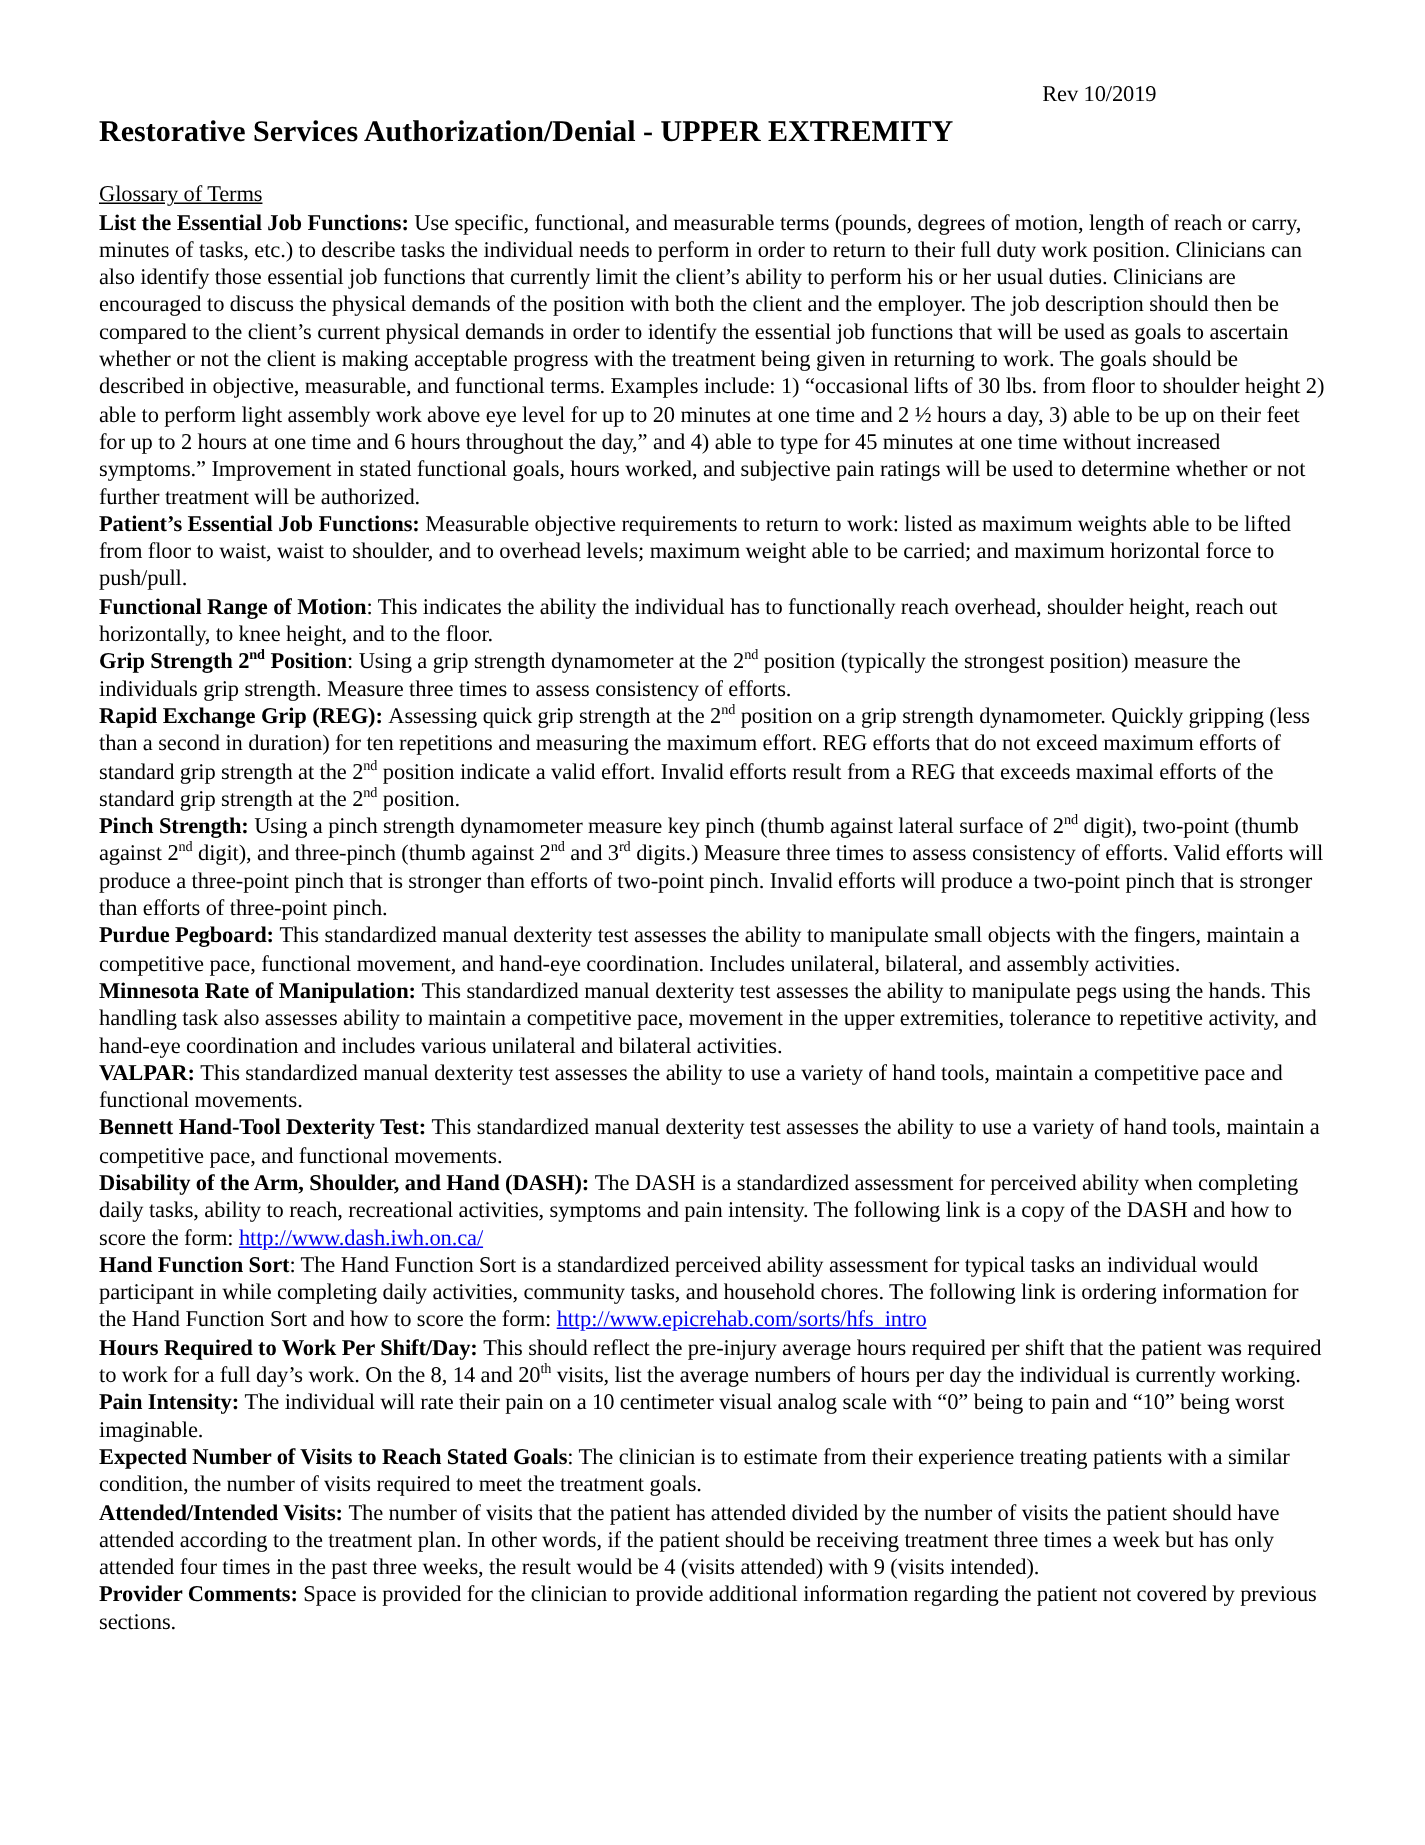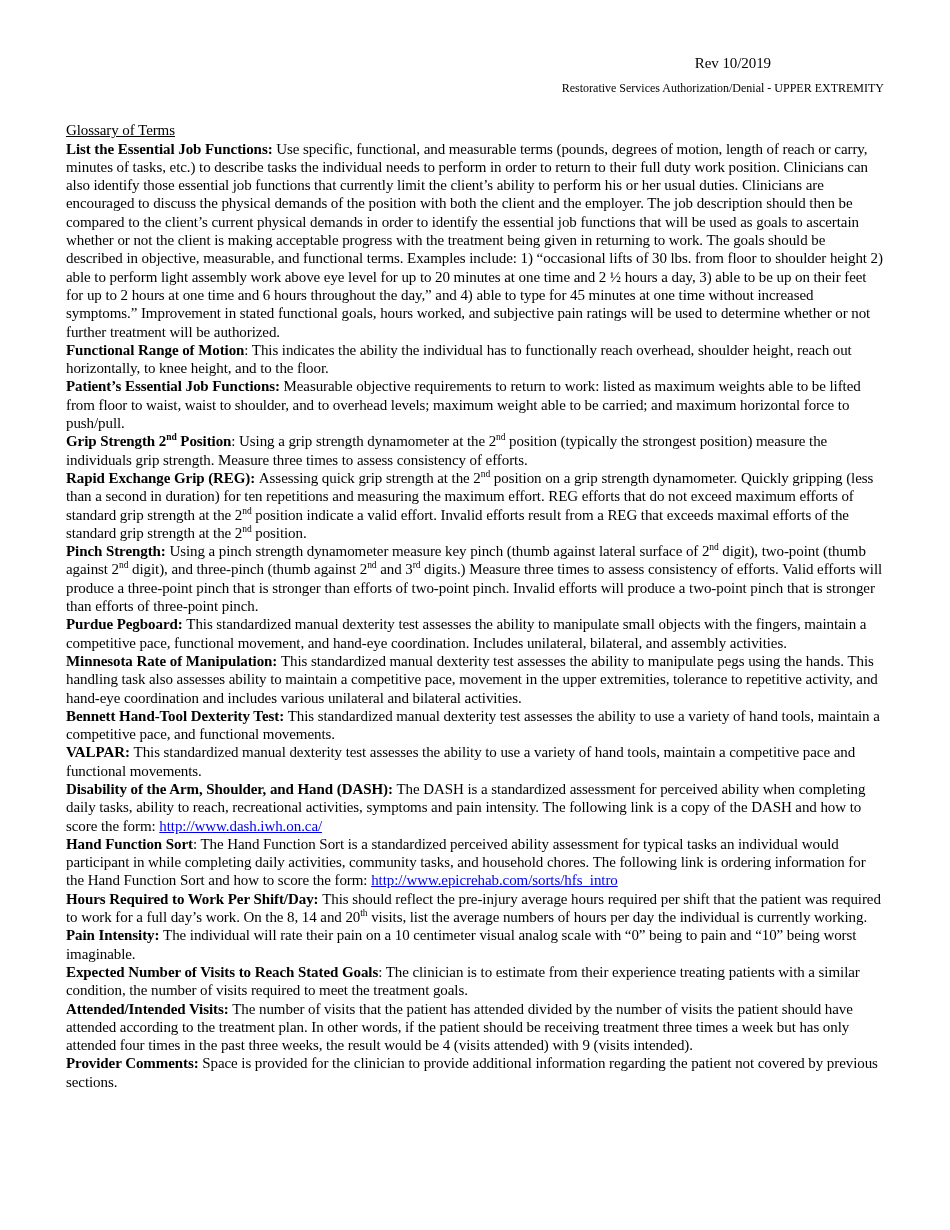--- a/index.html
+++ b/index.html
@@ -16,24 +16,24 @@
     line-height: 18.3px;
     letter-spacing: -0.08px;
     overflow: hidden;
   }
   .rev {
     text-align: right;
     padding-right: 113px;
   }
   .title {
     margin: 6px 0 22px 0;
-    text-align: right;
-    font-size: 12px;
+    text-align: left;
+    font-size: 20px;
     line-height: 21px;
-    font-weight: normal;
+    font-weight: bold;
     letter-spacing: 0;
   }
   .gheading {
     text-decoration: underline;
   }
   .glossary p.entry { margin: 0; }
   .b { font-weight: bold; text-align: right; }
   .sup {
     vertical-align: super;
     font-size: 9.5px;
@@ -48,29 +48,29 @@
 </style>
 </head>
 <body>
 
 <div class="page" style="--link-color: #0000EE;">
   <div class="rev">Rev 10/2019</div>
   <h1 class="title">Restorative Services Authorization/Denial - UPPER EXTREMITY</h1>
   <div class="gheading">Glossary of Terms</div>
   <div class="glossary">
       <p class="entry"><span class="b">List the Essential Job Functions: </span><span class="">Use specific, functional, and measurable terms (pounds, degrees of motion, length of reach or carry, minutes of tasks, etc.) to describe tasks the individual needs to perform in order to return to their full duty work position. Clinicians can also identify those essential job functions that currently limit the client’s ability to perform his or her usual duties. Clinicians are encouraged to discuss the physical demands of the position with both the client and the employer. The job description should then be compared to the client’s current physical demands in order to identify the essential job functions that will be used as goals to ascertain whether or not the client is making acceptable progress with the treatment being given in returning to work. The goals should be described in objective, measurable, and functional terms. Examples include: 1) “occasional lifts of 30 lbs. from floor to shoulder height 2) able to perform light assembly work above eye level for up to 20 minutes at one time and 2 ½ hours a day, 3) able to be up on their feet for up to 2 hours at one time and 6 hours throughout the day,” and 4) able to type for 45 minutes at one time without increased symptoms.” Improvement in stated functional goals, hours worked, and subjective pain ratings will be used to determine whether or not further treatment will be authorized.</span></p>
+      <p class="entry"><span class="b">Patient’s Essential Job Functions: </span><span class="">Measurable objective requirements to return to work: listed as maximum weights able to be lifted from floor to waist, waist to shoulder, and to overhead levels; maximum weight able to be carried; and maximum horizontal force to push/pull.</span></p>
       <p class="entry"><span class="b">Functional Range of Motion</span><span class="">: This indicates the ability the individual has to functionally reach overhead, shoulder height, reach out horizontally, to knee height, and to the floor.</span></p>
-      <p class="entry"><span class="b">Patient’s Essential Job Functions: </span><span class="">Measurable objective requirements to return to work: listed as maximum weights able to be lifted from floor to waist, waist to shoulder, and to overhead levels; maximum weight able to be carried; and maximum horizontal force to push/pull.</span></p>
       <p class="entry"><span class="b">Grip Strength 2</span><span class="b sup">nd</span><span class="b"> Position</span><span class="">: Using a grip strength dynamometer at the 2</span><span class="sup">nd</span><span class=""> position (typically the strongest position) measure the individuals grip strength. Measure three times to assess consistency of efforts.</span></p>
       <p class="entry"><span class="b">Rapid Exchange Grip (REG): </span><span class="">Assessing quick grip strength at the 2</span><span class="sup">nd</span><span class=""> position on a grip strength dynamometer. Quickly gripping (less than a second in duration) for ten repetitions and measuring the maximum effort. REG efforts that do not exceed maximum efforts of standard grip strength at the 2</span><span class="sup">nd</span><span class=""> position indicate a valid effort. Invalid efforts result from a REG that exceeds maximal efforts of the standard grip strength at the 2</span><span class="sup">nd</span><span class=""> position.</span></p>
       <p class="entry"><span class="b">Pinch Strength: </span><span class="">Using a pinch strength dynamometer measure key pinch (thumb against lateral surface of 2</span><span class="sup">nd</span><span class=""> digit), two-point (thumb against 2</span><span class="sup">nd</span><span class=""> digit), and three-pinch (thumb against 2</span><span class="sup">nd</span><span class=""> and 3</span><span class="sup">rd</span><span class=""> digits.) Measure three times to assess consistency of efforts. Valid efforts will produce a three-point pinch that is stronger than efforts of two-point pinch. Invalid efforts will produce a two-point pinch that is stronger than efforts of three-point pinch.</span></p>
       <p class="entry"><span class="b">Purdue Pegboard: </span><span class="">This standardized manual dexterity test assesses the ability to manipulate small objects with the fingers, maintain a competitive pace, functional movement, and hand-eye coordination. Includes unilateral, bilateral, and assembly activities.</span></p>
       <p class="entry"><span class="b">Minnesota Rate of Manipulation: </span><span class="">This standardized manual dexterity test assesses the ability to manipulate pegs using the hands. This handling task also assesses ability to maintain a competitive pace, movement in the upper extremities, tolerance to repetitive activity, and hand-eye coordination and includes various unilateral and bilateral activities.</span></p>
+      <p class="entry"><span class="b">VALPAR: </span><span class="">This standardized manual dexterity test assesses the ability to use a variety of hand tools, maintain a competitive pace and functional movements.</span></p>
       <p class="entry"><span class="b">Bennett Hand-Tool Dexterity Test: </span><span class="">This standardized manual dexterity test assesses the ability to use a variety of hand tools, maintain a competitive pace, and functional movements.</span></p>
-      <p class="entry"><span class="b">VALPAR: </span><span class="">This standardized manual dexterity test assesses the ability to use a variety of hand tools, maintain a competitive pace and functional movements.</span></p>
       <p class="entry"><span class="b">Disability of the Arm, Shoulder, and Hand (DASH): </span><span class="">The DASH is a standardized assessment for perceived ability when completing daily tasks, ability to reach, recreational activities, symptoms and pain intensity. The following link is a copy of the DASH and how to score the form: </span><a href="#" class="link">http://www.dash.iwh.on.ca/</a></p>
       <p class="entry"><span class="b">Hand Function Sort</span><span class="">: The Hand Function Sort is a standardized perceived ability assessment for typical tasks an individual would participant in while completing daily activities, community tasks, and household chores. The following link is ordering information for the Hand Function Sort and how to score the form:  </span><a href="#" class="link">http://www.epicrehab.com/sorts/hfs_intro</a></p>
       <p class="entry"><span class="b">Hours Required to Work Per Shift/Day: </span><span class="">This should reflect the pre-injury average hours required per shift that the patient was required to work for a full day’s work. On the 8, 14 and 20</span><span class="sup">th</span><span class=""> visits, list the average numbers of hours per day the individual is currently working.</span></p>
       <p class="entry"><span class="b">Pain Intensity: </span><span class="">The individual will rate their pain on a 10 centimeter visual analog scale with “0” being to pain and “10” being worst imaginable.</span></p>
       <p class="entry"><span class="b">Expected Number of Visits to Reach Stated Goals</span><span class="">: The clinician is to estimate from their experience treating patients with a similar condition, the number of visits required to meet the treatment goals.</span></p>
       <p class="entry"><span class="b">Attended/Intended Visits: </span><span class="">The number of visits that the patient has attended divided by the number of visits the patient should have attended according to the treatment plan. In other words, if the patient should be receiving treatment three times a week but has only attended four times in the past three weeks, the result would be 4 (visits attended) with 9 (visits intended).</span></p>
       <p class="entry"><span class="b">Provider Comments: </span><span class="">Space is provided for the clinician to provide additional information regarding the patient not covered by previous sections.</span></p>
     </div>
 </div>
 

